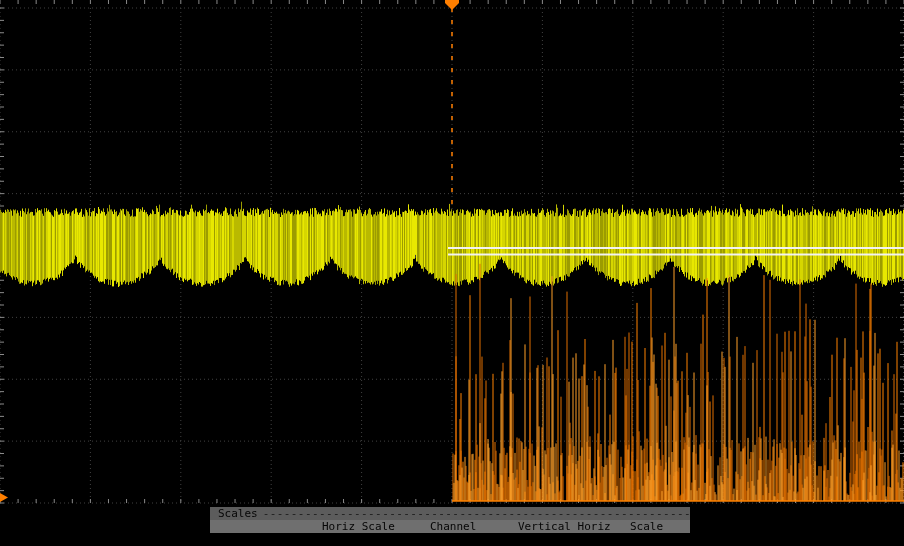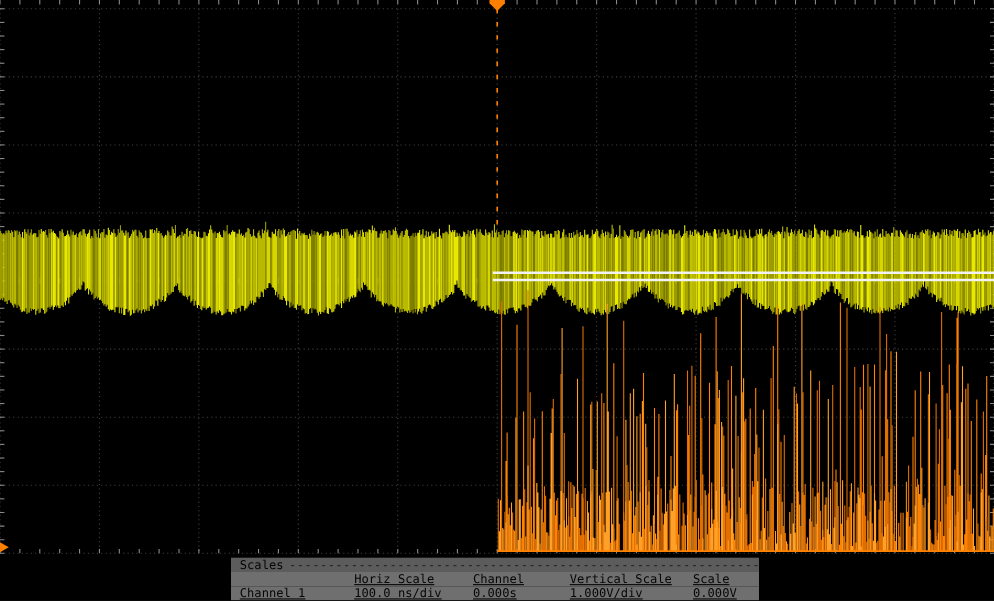--- a/index.html
+++ b/index.html
@@ -29,21 +29,20 @@
   }
   .panel-title-row .dashes{margin-left:5px;letter-spacing:0.4px;color:#1a1a1a;overflow:hidden;}
   .panel-grid{
     background:#6f6f6f;
     height:13px;
     padding-left:8px;
     display:grid;
     grid-template-columns:104px 108px 88px 112px 60px;
     white-space:pre;
     overflow:hidden;
-    text-decoration:underline;
   }
 </style>
 </head>
 <body>
 
 <div class="screen">
 
   <svg id="scope-svg" width="904" height="546" viewBox="0 0 904 546">
       <line x1="0" y1="8" x2="0" y2="503" stroke="#414141" stroke-width="1" stroke-dasharray="1 3"></line>
       <line x1="90.4" y1="8" x2="90.4" y2="503" stroke="#414141" stroke-width="1" stroke-dasharray="1 3"></line>
@@ -317,25 +316,18 @@
 
   <div class="scales-panel">
     <div class="panel-title-row">
       <span>Scales</span>
       <span class="dashes">----------------------------------------------------------------</span>
     </div>
     <div class="panel-grid">
       <span></span>
       <span>Horiz Scale</span>
       <span>Channel</span>
-      <span>Vertical Scale</span>
+      <span>Vertical Horiz</span>
       <span>Scale</span>
     </div>
-    <div class="panel-grid">
-      <span>Channel 1</span>
-      <span>100.0 ns/div</span>
-      <span>0.000s</span>
-      <span>1.000V/div</span>
-      <span>0.000V</span>
-    </div>
   </div>
 
 </div>
 
 </body></html>

